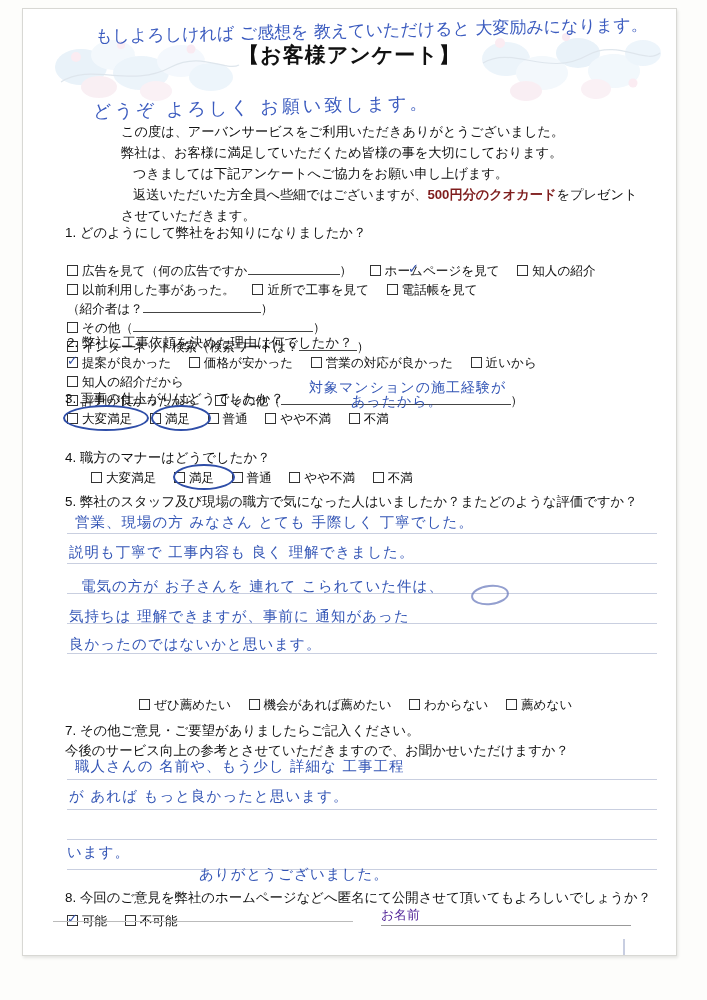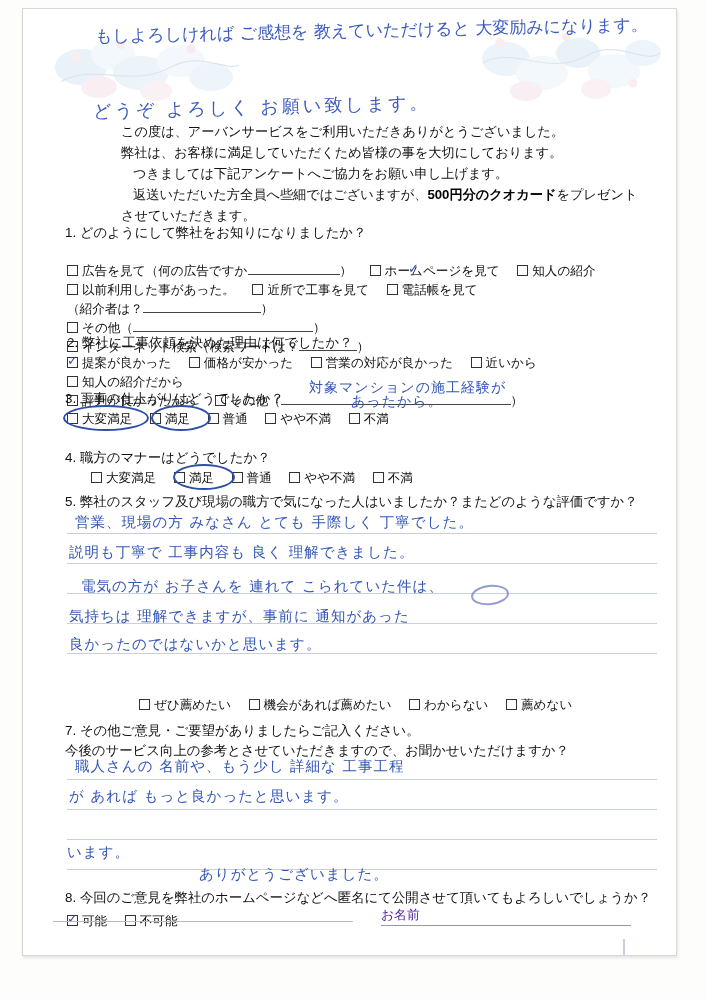--- a/index.html
+++ b/index.html
@@ -74,21 +74,21 @@
   .intro {
     position: absolute;
     left: 98px;
     top: 112px;
     width: 540px;
     font-size: 13.2px;
     line-height: 21px;
     color: #111;
   }
   .highlight-red {
-    color: #000000;
+    color: #7f1d1d;
     font-weight: bold;
   }
 
   .q {
     position: absolute;
     font-size: 13.4px;
     color: #111;
     font-weight: normal;
   }
   .opts {
@@ -224,20 +224,21 @@
         <ellipse cx="48" cy="68" rx="16" ry="10" fill="#f3dbe6"></ellipse>
         <ellipse cx="118" cy="66" rx="15" ry="10" fill="#f5e0ea"></ellipse>
         <circle cx="22" cy="20" r="5" fill="#f6d6e2"></circle>
         <circle cx="88" cy="14" r="4" fill="#f3d2e0"></circle>
         <circle cx="155" cy="60" r="4.5" fill="#f6d6e2"></circle>
         <path d="M5 40 C35 22, 70 55, 110 32 C140 16, 168 42, 182 30" stroke="#b9c9d8" stroke-width="1.2" fill="none"></path>
       </g>
     </svg>
 
     <div class="hw-title">もしよろしければ ご感想を 教えていただけると 大変励みになります。</div>
+    <div class="doc-title">【お客様アンケート】</div>
     <div class="hw-sub">どうぞ よろしく お願い致します。</div>
 
     <div class="intro">
       <span>この度は、アーバンサービスをご利用いただきありがとうございました。</span><br>
       <span>弊社は、お客様に満足していただくため皆様の事を大切にしております。</span><br>
       <span style="padding-left:12px">つきましては下記アンケートへご協力をお願い申し上げます。</span><br>
       <span style="padding-left:12px">返送いただいた方全員へ些細ではございますが、</span><span class="highlight-red">500円分のクオカード</span><span>をプレゼント</span><br>
       <span>させていただきます。</span>
     </div>
 

